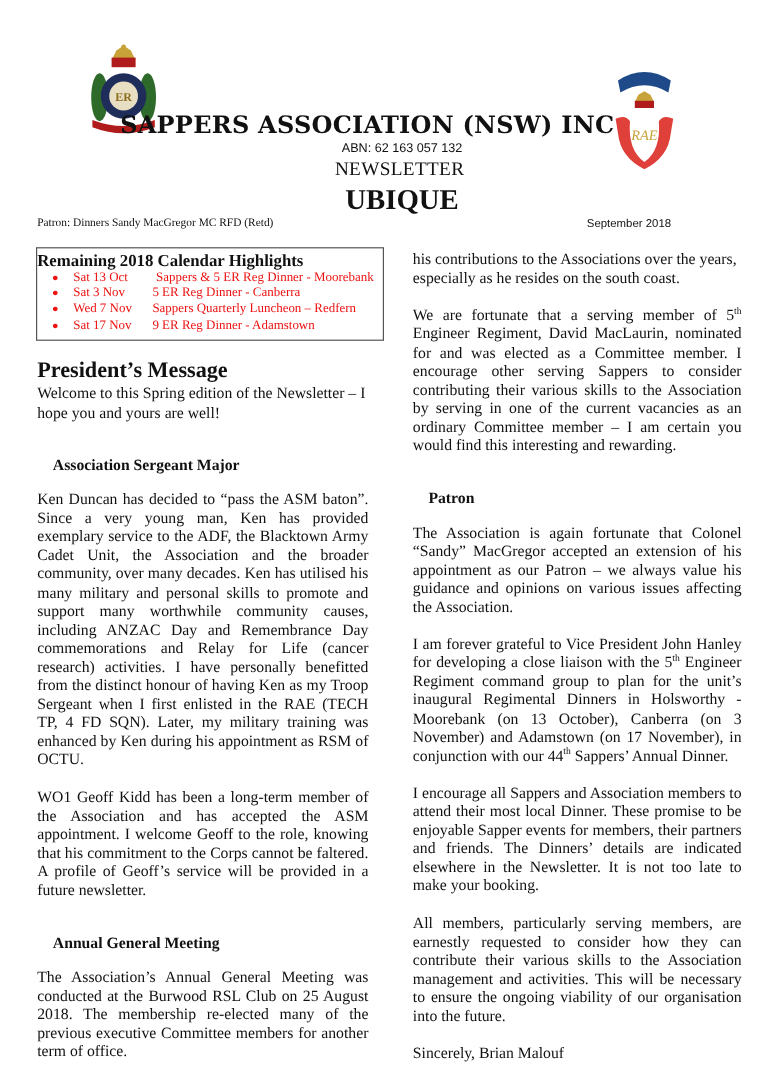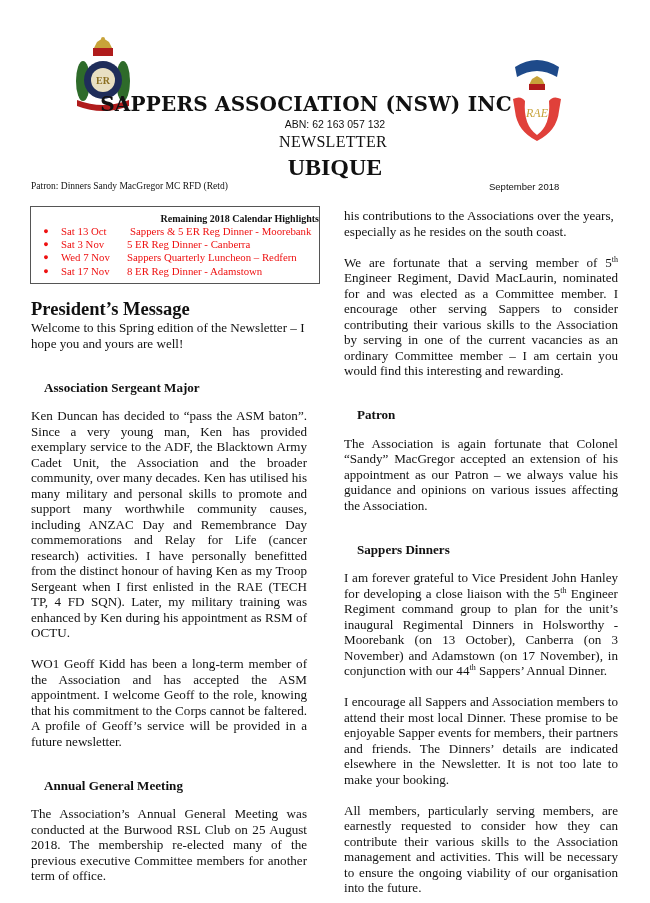--- a/index.html
+++ b/index.html
@@ -39,21 +39,21 @@
       left: 489px; top: 181px; font-family: "Liberation Sans", sans-serif; font-size: 9.5px;
     }
 
     
     .cal-box {
       left: 30px; top: 206px; width: 290px; height: 78px;
       border: 1px solid #555; box-sizing: border-box;
       padding: 4px 0 0 0;
     }
     .cal-title {
-      text-align: right; font-weight: bold; font-size: 10px; line-height: 13px;
+      text-align: left; font-weight: bold; font-size: 14px; line-height: 13px;
       margin-top: 1px;
     }
     .cal-list { list-style: none; margin: 0; padding: 0; }
     .cal-item {
       display: flex; font-size: 10.8px; line-height: 13.2px; color: #ee1111;
     }
     .cal-bullet { width: 30px; text-align: center; color: #ee1111; font-size: 9px; }
     .cal-date { width: 66px; }
     .cal-event { flex: 1; }
 
@@ -119,21 +119,21 @@
       <span class="cal-event">5 ER Reg Dinner - Canberra</span>
     </li>
     <li class="cal-item">
       <span class="cal-bullet">●</span>
       <span class="cal-date">Wed 7 Nov</span>
       <span class="cal-event">Sappers Quarterly Luncheon – Redfern</span>
     </li>
     <li class="cal-item">
       <span class="cal-bullet">●</span>
       <span class="cal-date">Sat 17 Nov</span>
-      <span class="cal-event">8 ER Reg Dinner - Adamstown</span>
+      <span class="cal-event">9 ER Reg Dinner - Adamstown</span>
     </li>
   </ul>
 </div>
 
 <div class="abs col col-left">
   <h1 class="h1">President’s Message</h1>
   <p class="last-left">Welcome to this Spring edition of the Newsletter – I hope you and yours are well!</p>
   <div class="gap"></div>
   <h2 class="h2">Association Sergeant Major</h2>
   <p>Ken Duncan has decided to “pass the ASM baton”. Since a very young man, Ken has provided exemplary service to the ADF, the Blacktown Army Cadet Unit, the Association and the broader community, over many decades.  Ken has utilised his many military and personal skills to promote and support many worthwhile community causes, including ANZAC Day and Remembrance Day commemorations and Relay for Life (cancer research) activities. I have personally benefitted from the distinct honour of having Ken as my Troop Sergeant when I first enlisted in the RAE (TECH TP, 4 FD SQN).  Later, my military training was enhanced by Ken during his appointment as RSM of OCTU.</p>
@@ -146,21 +146,20 @@
 </div>
 
 <div class="abs col col-right">
   <p class="last-left">his contributions to the Associations over the years, especially as he resides on the south coast.</p>
   <div class="gap"></div>
   <p><span>We are fortunate that a serving member of 5</span><sup>th</sup><span> Engineer Regiment, David MacLaurin, nominated for and was elected as a Committee member.  I encourage other serving Sappers to consider contributing their various skills to the Association by serving in one of the current vacancies as an ordinary Committee member – I am certain you would find this interesting and rewarding.</span></p>
   <div class="gap"></div>
   <h2 class="h2">Patron</h2>
   <p>The Association is again fortunate that Colonel “Sandy” MacGregor accepted an extension of his appointment as our Patron – we always value his guidance and opinions on various issues affecting the Association.</p>
   <div class="gap"></div>
-  <h2 class="h2">Sappers Dinners</h2>
   <p><span>I am forever grateful to Vice President John Hanley for developing a close liaison with the 5</span><sup>th</sup><span> Engineer Regiment command group to plan for the unit’s inaugural Regimental Dinners in Holsworthy - Moorebank (on 13 October), Canberra (on 3 November) and Adamstown (on 17 November), in conjunction with our 44</span><sup>th</sup><span> Sappers’ Annual Dinner.</span></p>
   <div class="gap"></div>
   <p>I encourage all Sappers and Association members to attend their most local Dinner.  These promise to be enjoyable Sapper events for members, their partners and friends. The Dinners’ details are indicated elsewhere in the Newsletter.  It is not too late to make your booking.</p>
   <div class="gap"></div>
   <p>All members, particularly serving members, are earnestly requested to consider how they can contribute their various skills to the Association management and activities.  This will be necessary to ensure the ongoing viability of our organisation into the future.</p>
   <div class="gap"></div>
   <p class="last-left">Sincerely, Brian Malouf</p>
 </div>
 
 </body></html>

